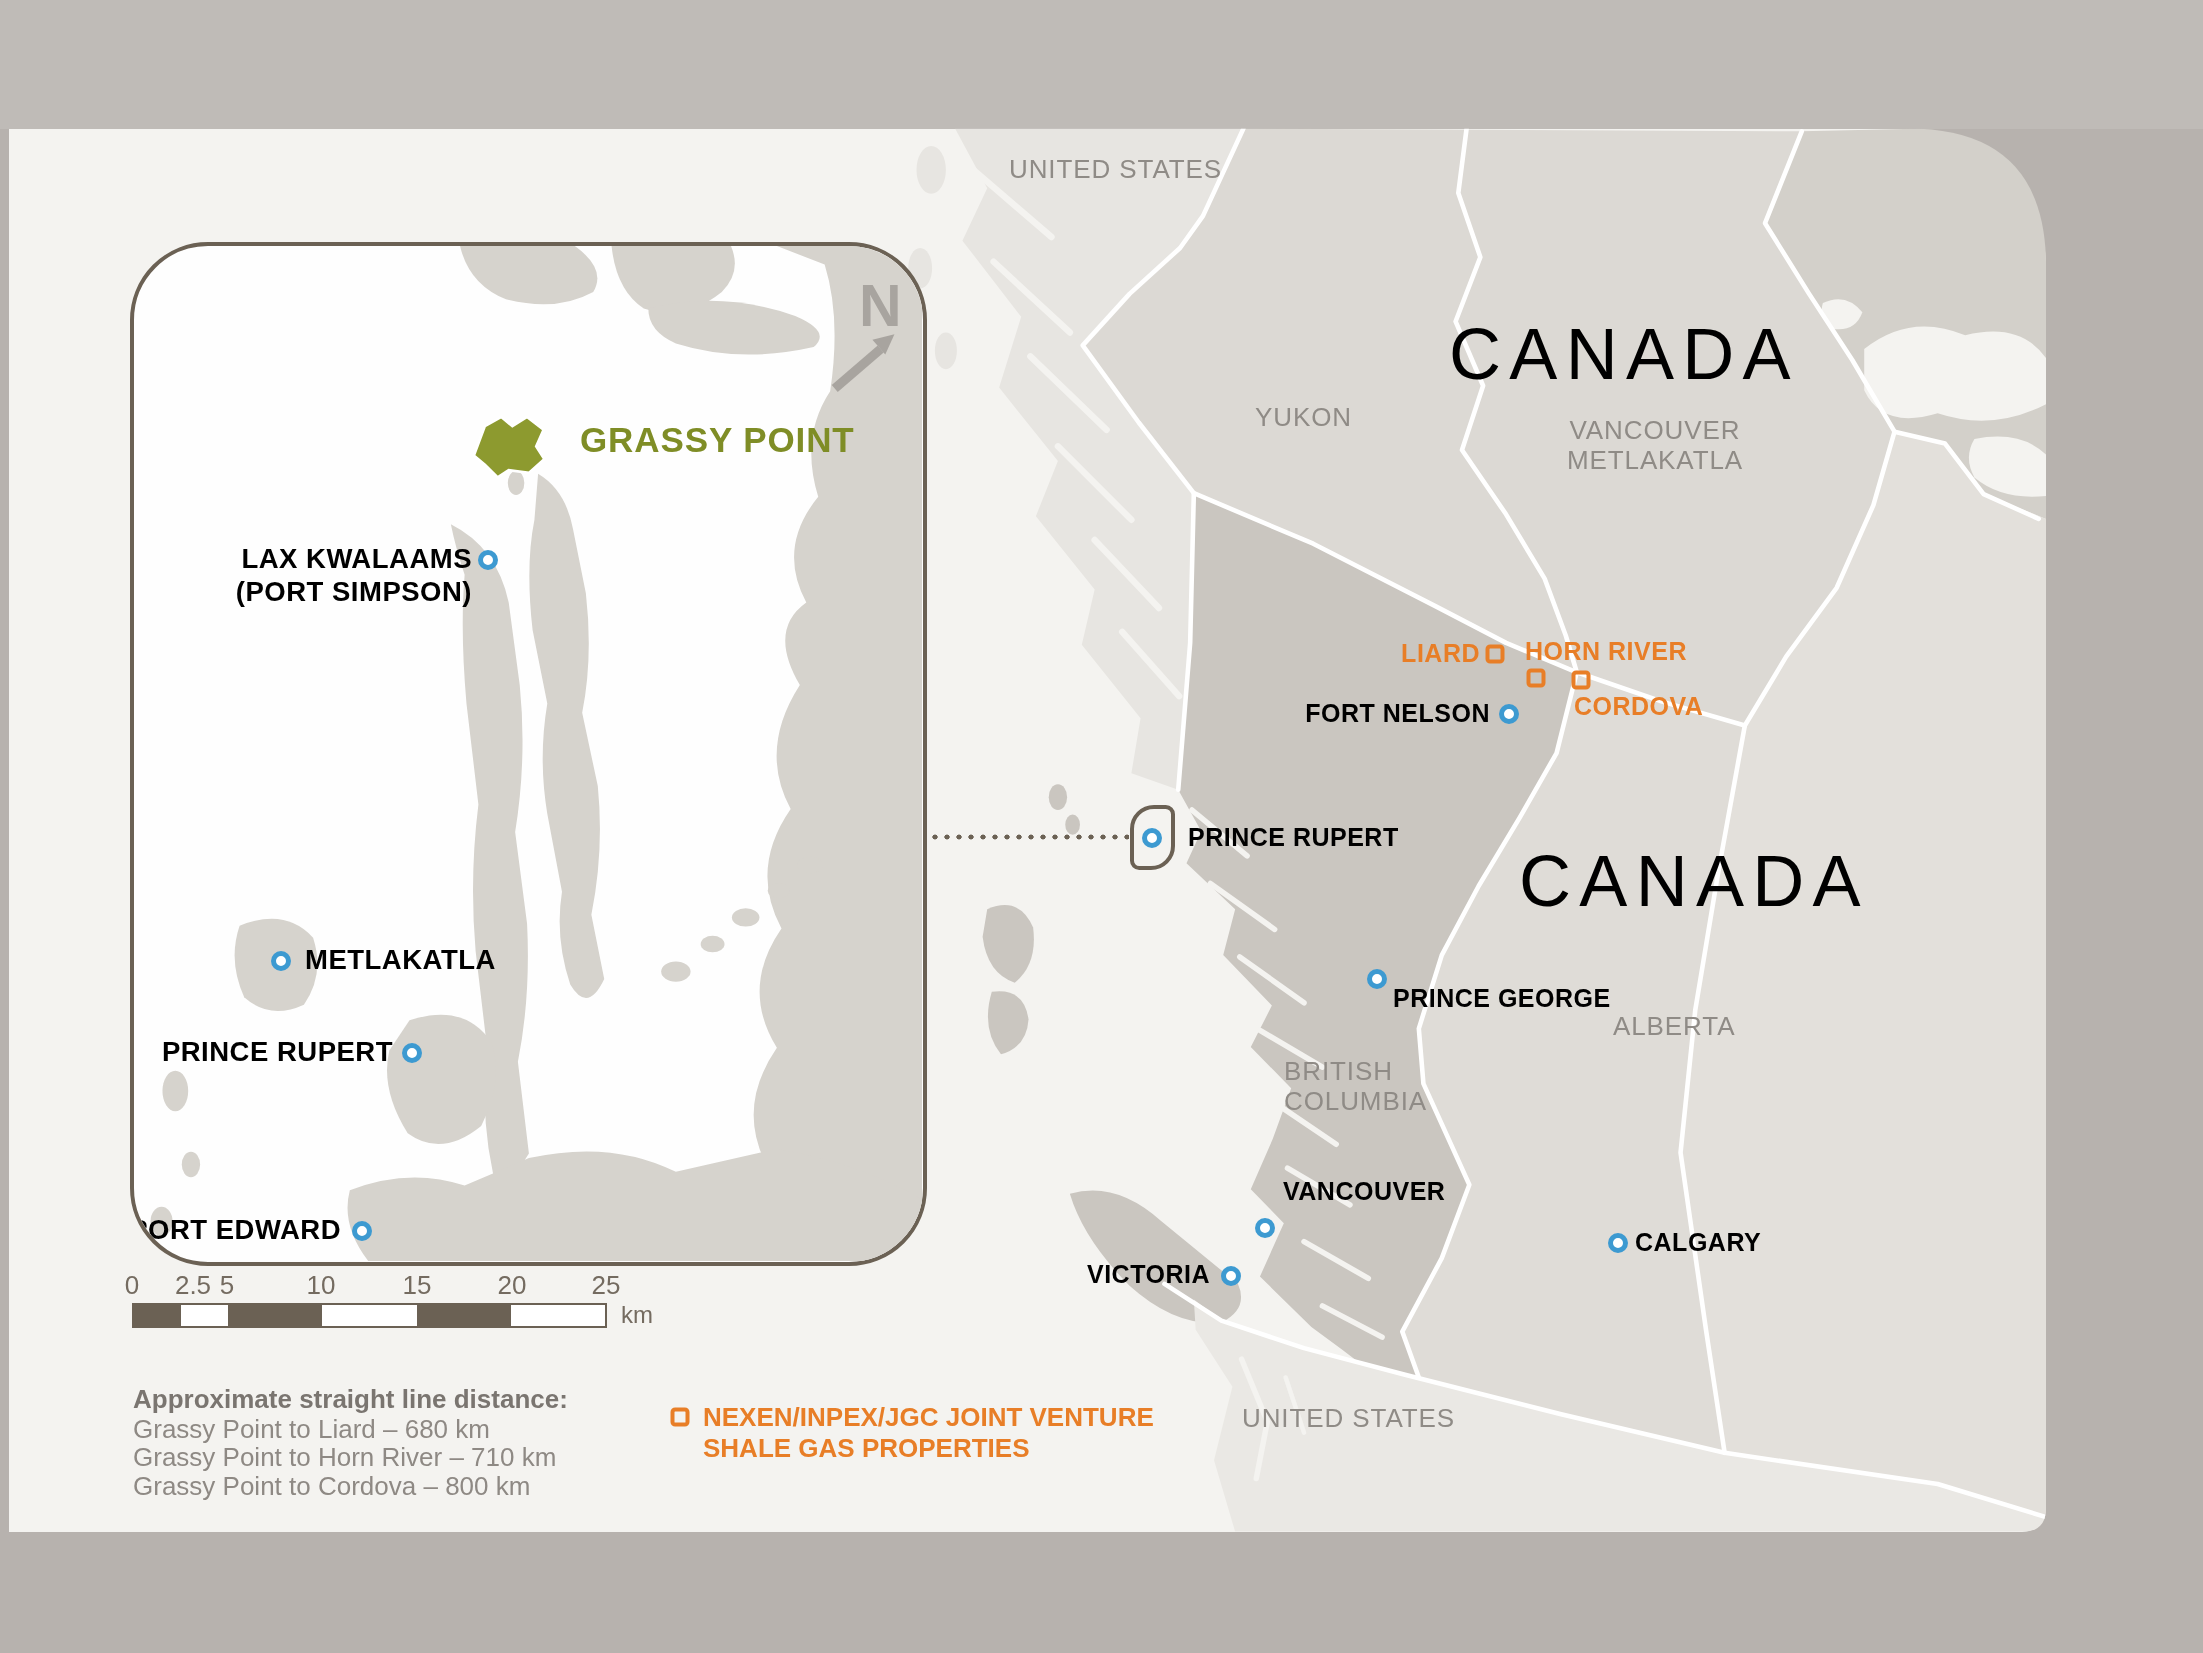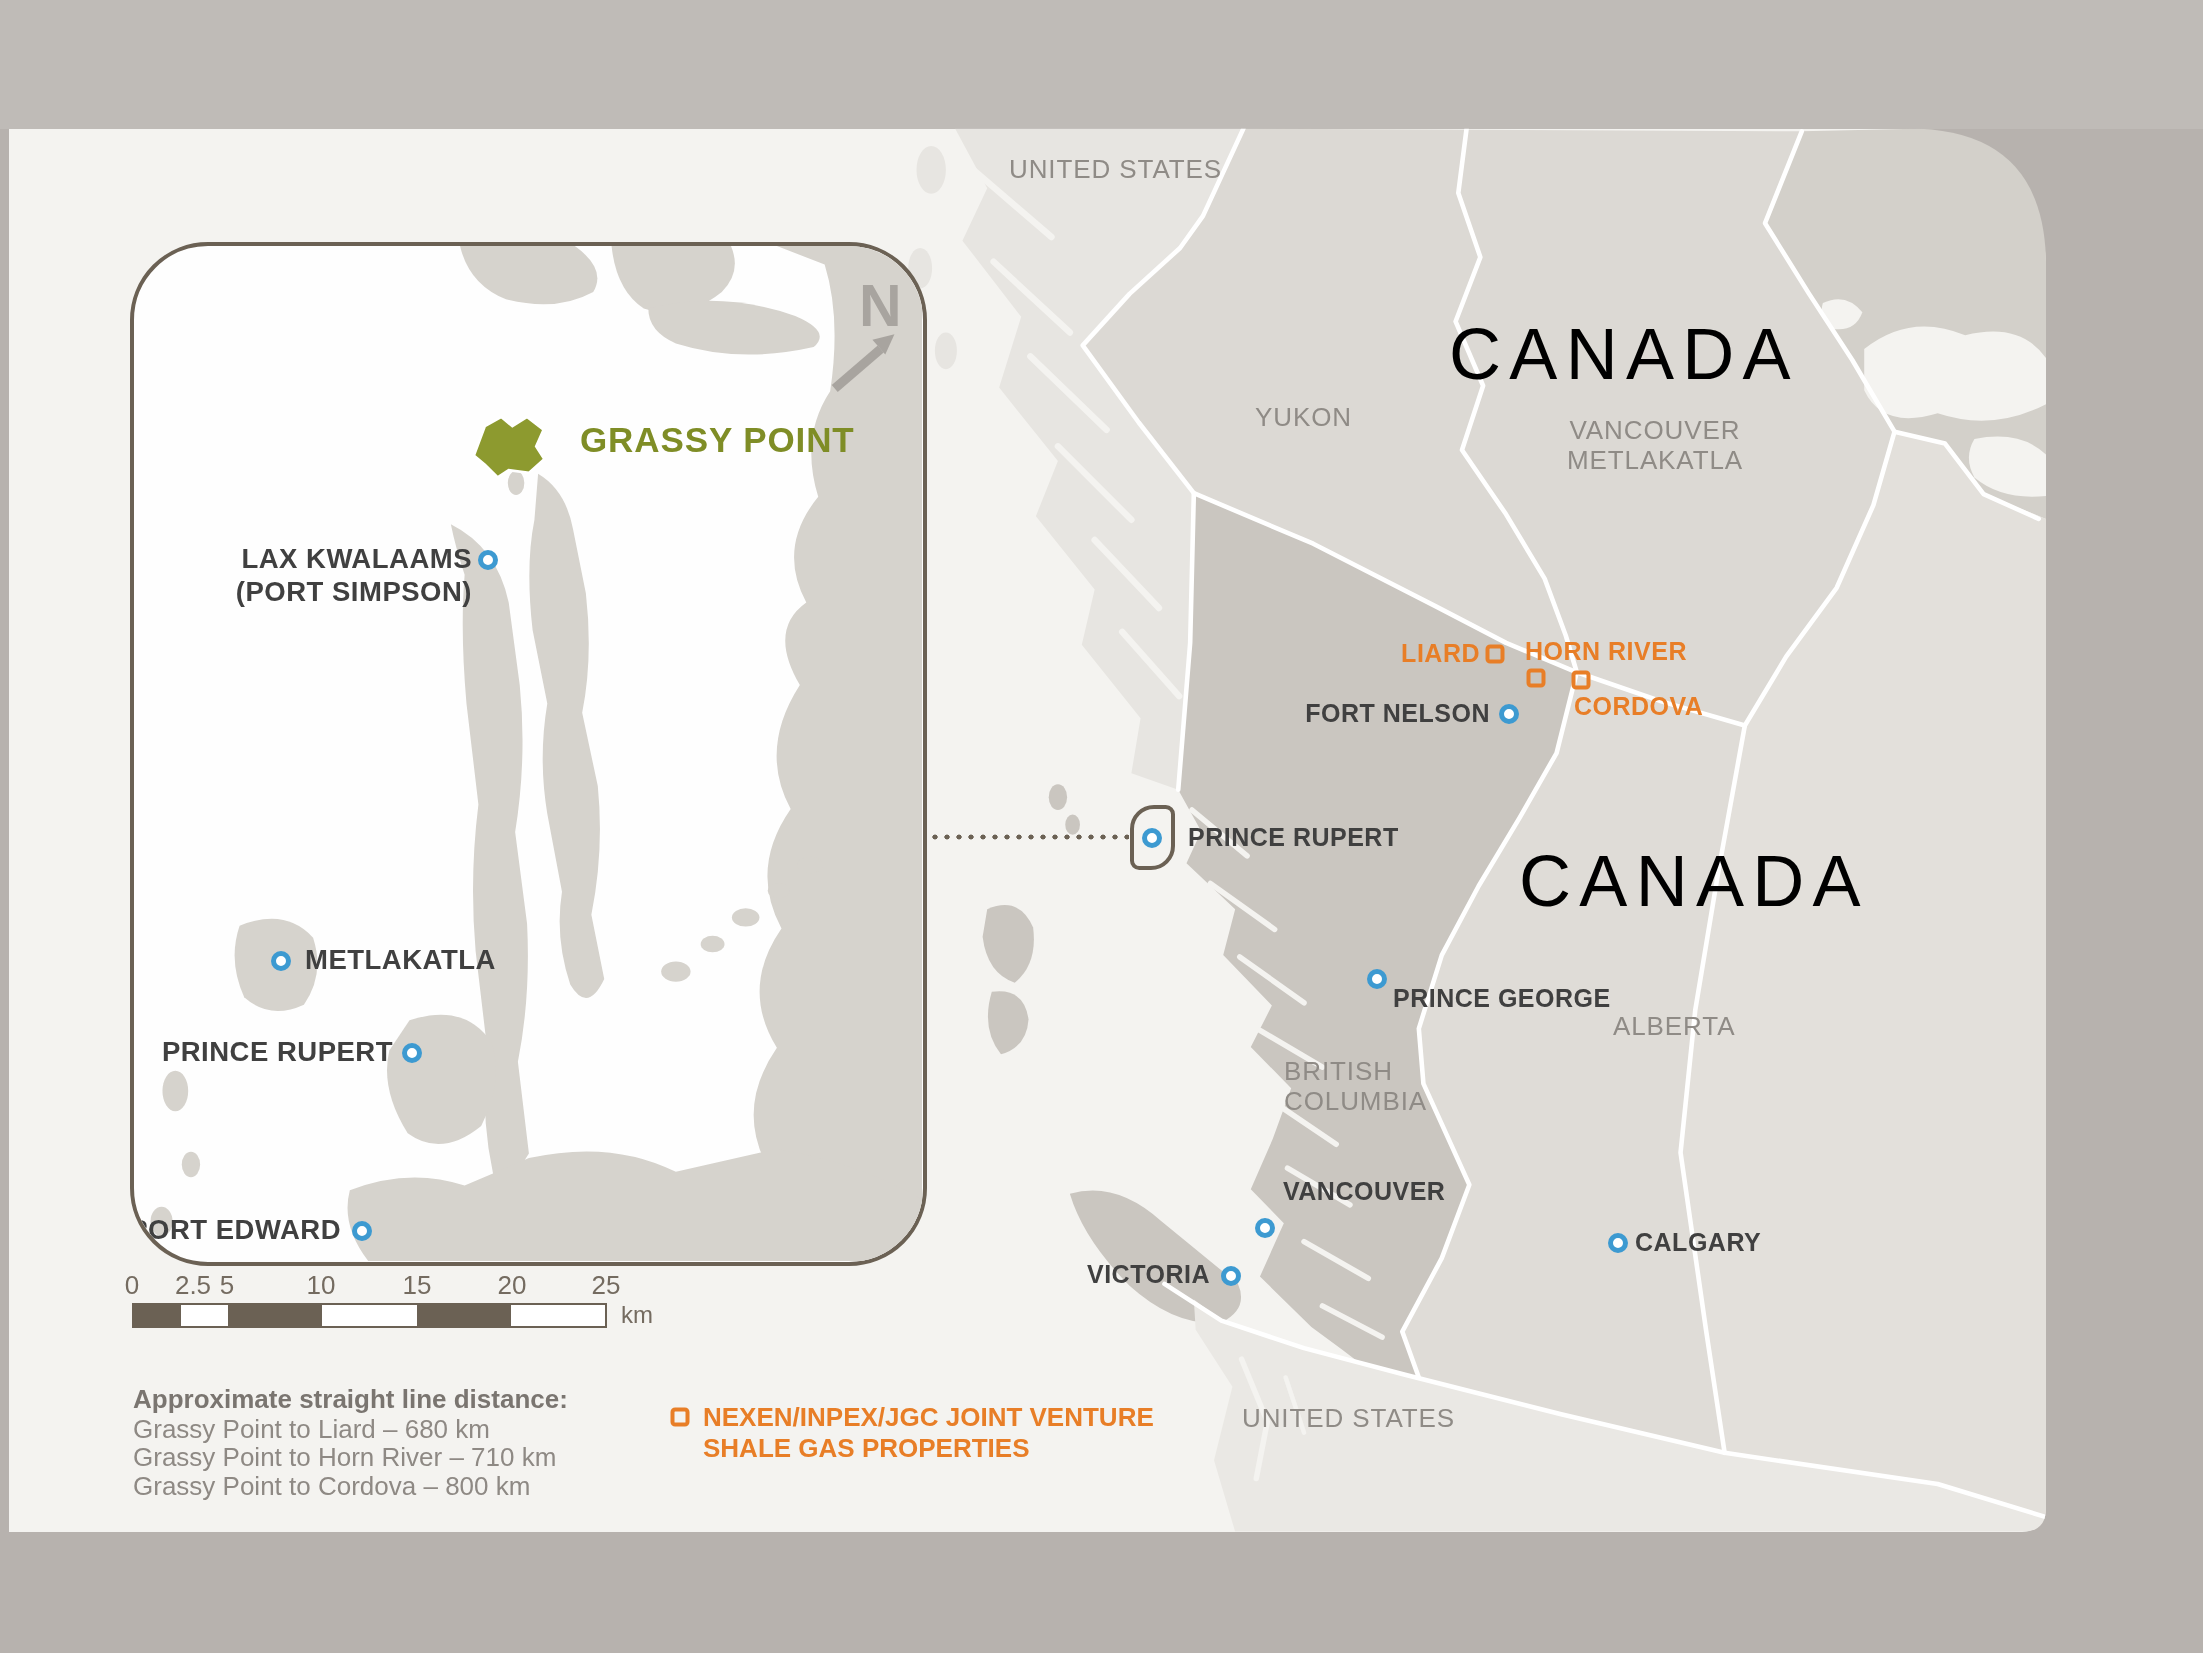--- a/index.html
+++ b/index.html
@@ -3,21 +3,21 @@
 <meta charset="utf-8">
 <style>
   html,body{margin:0;padding:0;background:#b7b2ae;}
   .page{position:relative;width:2204px;height:1654px;overflow:hidden;
         font-family:"Liberation Sans","DejaVu Sans",sans-serif;background:#b7b2ae;}
   .topband{position:absolute;left:0;top:0;width:2204px;height:129px;background:#bfbbb7;}
   .panel{position:absolute;left:9.2px;top:129px;width:2037px;height:1403px;background:#f4f3f0;
          border-radius:0 138px 24px 0;overflow:hidden;}
   svg{position:absolute;left:0;top:0;}
   
-  .lbl{position:absolute;white-space:nowrap;font-weight:bold;font-size:25px;color:#404040;
+  .lbl{position:absolute;white-space:nowrap;font-weight:bold;font-size:25px;color:#000000;
        letter-spacing:0.5px;transform:translate(0,-52%);}
   .lbl.r{transform:translate(-100%,-52%);}
   .rgn{position:absolute;white-space:nowrap;font-size:26px;color:#8f8b86;letter-spacing:0.9px;
        transform:translate(0,-52%);}
   .rgn.c{transform:translate(-50%,-52%);text-align:center;}
   .rgn.multi{transform:translate(0,0);line-height:30px;}
   .rgn.c.multi{transform:translate(-50%,0);}
   .wm{position:absolute;white-space:nowrap;font-size:72px;letter-spacing:8.3px;color:#000000;
       transform:translate(-50%,-50%);}
   .org{color:#e87e27;}

